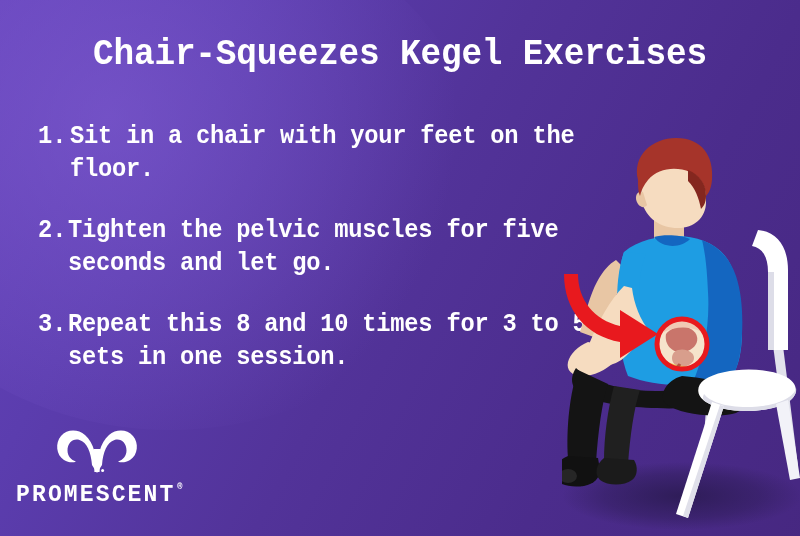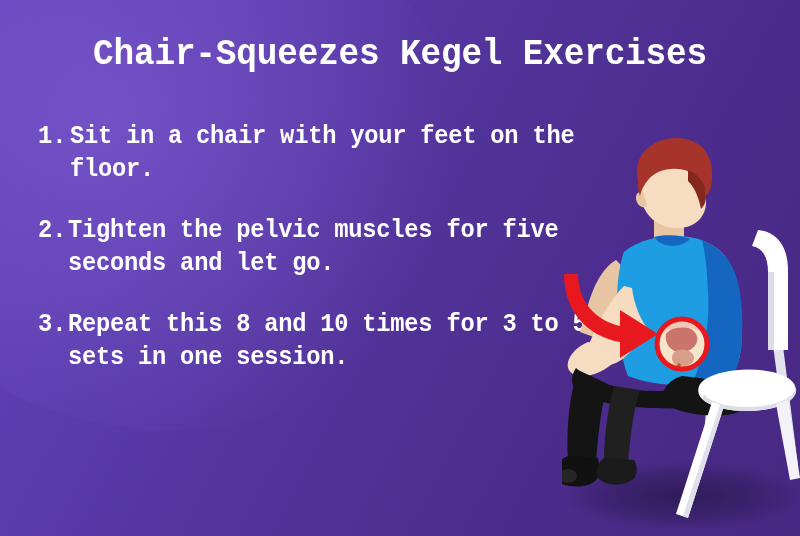--- a/index.html
+++ b/index.html
@@ -137,20 +137,37 @@
       <div class="step-text">Tighten the pelvic muscles for five seconds and let go.</div>
     </div>
 
     <div class="step" id="step-3">
       <div class="step-num">3.</div>
       <div class="step-text">Repeat this 8 and 10 times for 3 to 5 sets in one session.</div>
     </div>
 
   </div>
 
+  <div id="logo">
+    <svg id="logo-mark" width="86" height="52" viewBox="0 0 86 52">
+
+      <path d="M43 50 C43 34 40 20 31 12 C24 6 13 6 7 13 C1 20 2 32 10 37 C14 39.5 19 40 22 38.5
+               C17 37 13.5 33 13.5 27.5 C13.5 20 19 15 25.5 17 C33 19.3 37 29 38 42 Z" fill="#ffffff"></path>
+
+      <path d="M43 50 C43 34 46 20 55 12 C62 6 73 6 79 13 C85 20 84 32 76 37 C72 39.5 67 40 64 38.5
+               C69 37 72.5 33 72.5 27.5 C72.5 20 67 15 60.5 17 C53 19.3 49 29 48 42 Z" fill="#ffffff"></path>
+
+      <path d="M39.6 26 L46.4 26 L45.6 49 L40.4 49 Z" fill="#ffffff"></path>
+      <circle cx="48.6" cy="47.6" r="1.5" fill="#ffffff"></circle>
+    </svg>
+    <div id="logo-wordmark">
+      <span>PROMESCENT</span>
+      <span id="logo-reg">®</span>
+    </div>
+  </div>
 
   <div id="illustration">
     <svg width="270" height="400" viewBox="0 0 270 400">
 
       <defs>
         <radialGradient id="floorShadow" cx="50%" cy="50%" r="50%">
           <stop offset="0%" stop-color="#2A1A50" stop-opacity="0.85"></stop>
           <stop offset="65%" stop-color="#2A1A50" stop-opacity="0.40"></stop>
           <stop offset="100%" stop-color="#2A1A50" stop-opacity="0"></stop>
         </radialGradient>

